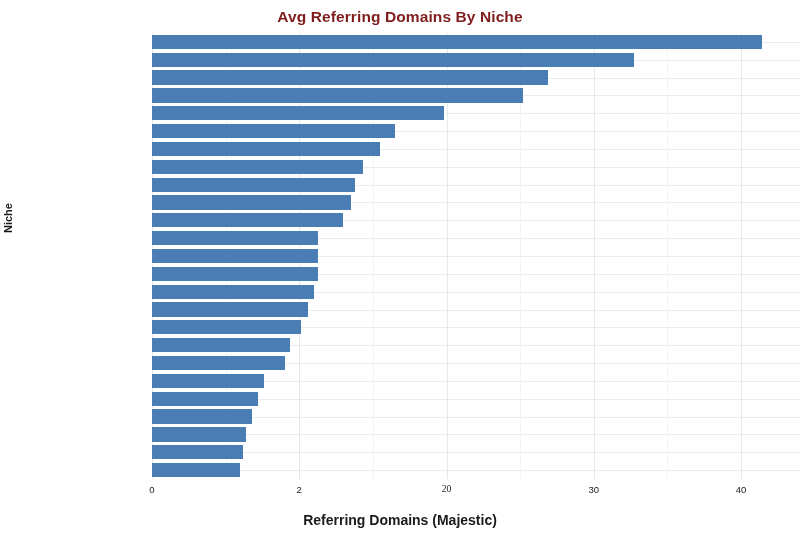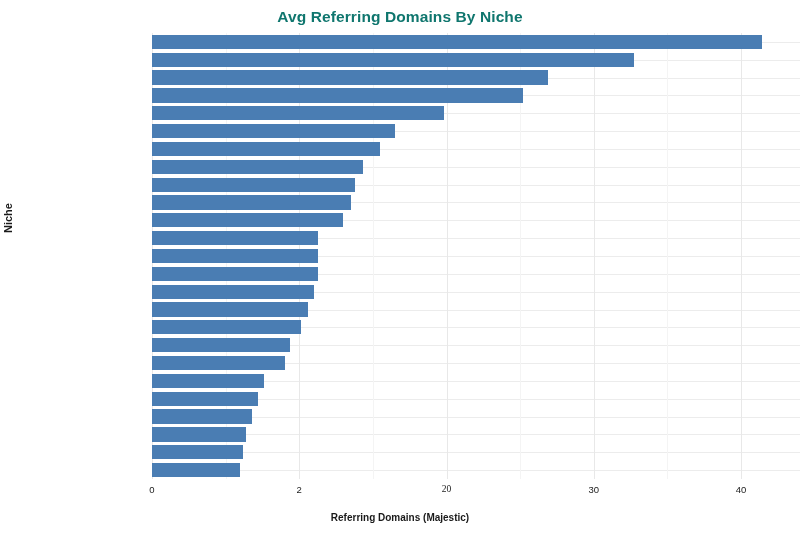--- a/index.html
+++ b/index.html
@@ -25,33 +25,33 @@
 
   
   #chart-title {
     position: absolute;
     left: 0;
     top: 8px;
     width: 800px;
     text-align: center;
     font-size: 15.5px;
     font-weight: bold;
-    color: #0f766e;
+    color: #7f1d1d;
     letter-spacing: 0.1px;
     white-space: nowrap;
   }
 
   
   #x-axis-title {
     position: absolute;
     left: 0;
     top: 512px;
     width: 800px;
     text-align: center;
-    font-size: 10px;
+    font-size: 14px;
     font-weight: bold;
     color: #1a1a1a;
     white-space: nowrap;
   }
 
   #y-axis-title {
     position: absolute;
     left: 2px;
     top: 233px;
     font-size: 11px;

